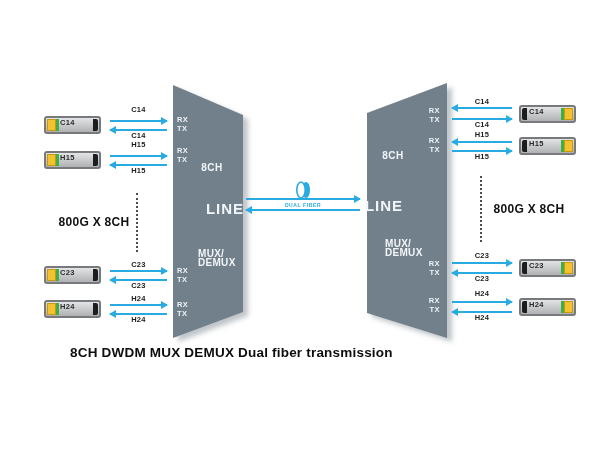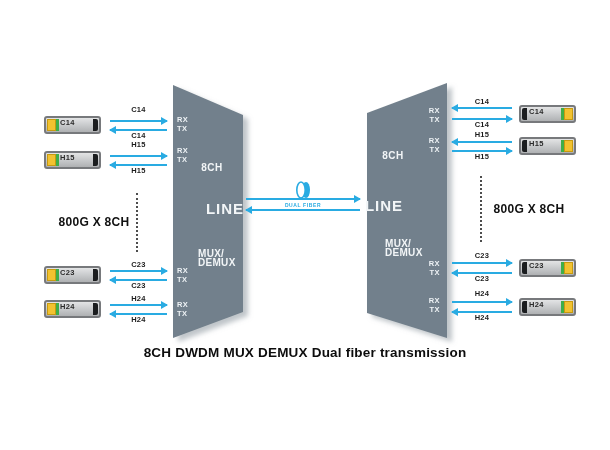--- a/index.html
+++ b/index.html
@@ -38,21 +38,21 @@
   .chan{position:absolute;text-align:center;font-size:7.5px;font-weight:700;color:#1c1c1c;letter-spacing:0.3px;}
   .rxtx{position:absolute;font-size:7.5px;font-weight:700;color:#eef2f5;line-height:9px;letter-spacing:0.4px;}
   .rxtx-r{text-align:right;width:16px;}
   .muxtxt{position:absolute;color:#f2f5f7;font-weight:700;}
   .t-8ch{font-size:10px;text-align:center;letter-spacing:0.5px;}
   .t-line{font-size:15px;text-align:center;letter-spacing:1px;}
   .t-muxdemux{font-size:10px;line-height:8.5px;letter-spacing:0.3px;}
   .capacity{position:absolute;font-size:12px;font-weight:700;color:#111;text-align:center;letter-spacing:0.3px;}
   .dotted{position:absolute;width:0;border-left:2px dotted #4d4d4d;}
   .dualfiber{position:absolute;font-size:5px;font-weight:700;color:var(--arrow);text-align:center;letter-spacing:0.6px;}
-  .title{position:absolute;font-size:13.5px;font-weight:700;color:#0d0d0d;text-align:center;letter-spacing:0.2px;}
+  .title{position:absolute;font-size:13.5px;font-weight:700;color:#0d0d0d;text-align:left;letter-spacing:0.2px;}
 </style>
 </head>
 <body>
 
 <div class="canvas">
 
   <svg class="layer" width="610" height="450" viewBox="0 0 610 450">
     <defs>
       <filter id="ds" x="-20%" y="-20%" width="150%" height="150%">
         <feDropShadow dx="5" dy="4" stdDeviation="2.5" flood-color="#8a949c" flood-opacity="0.55"></feDropShadow>

